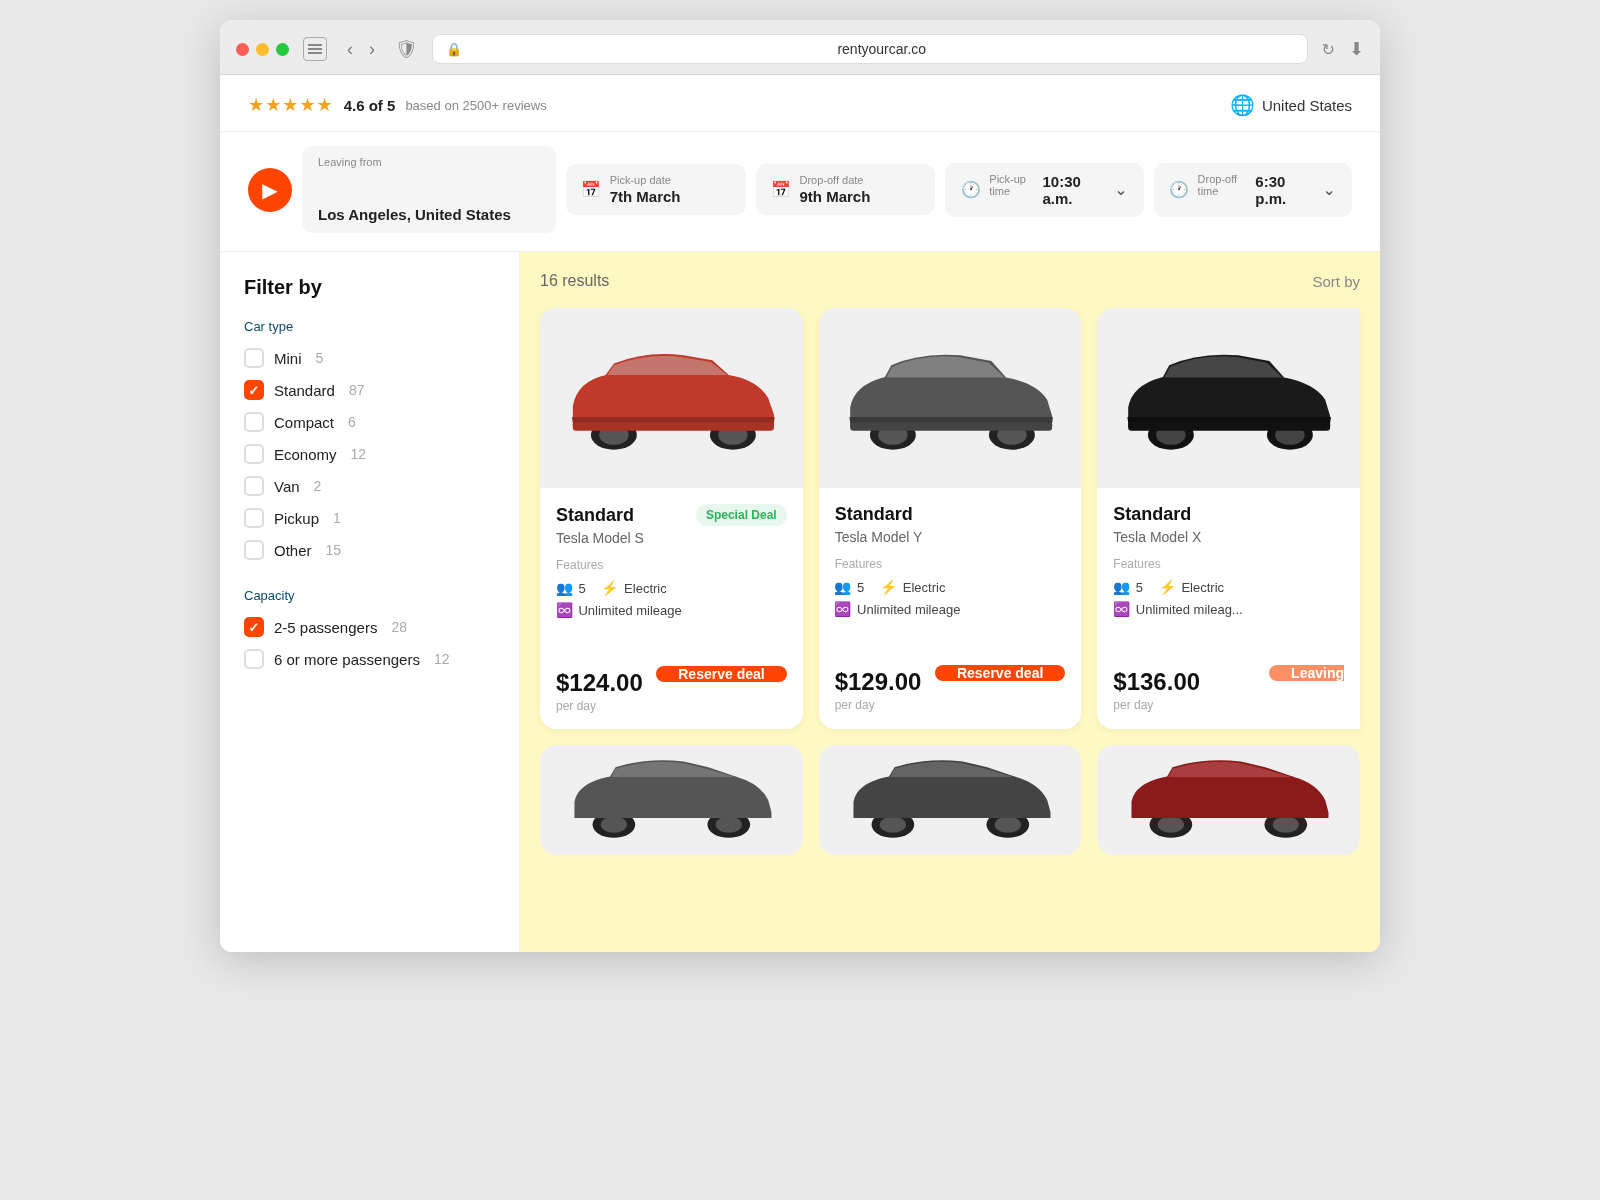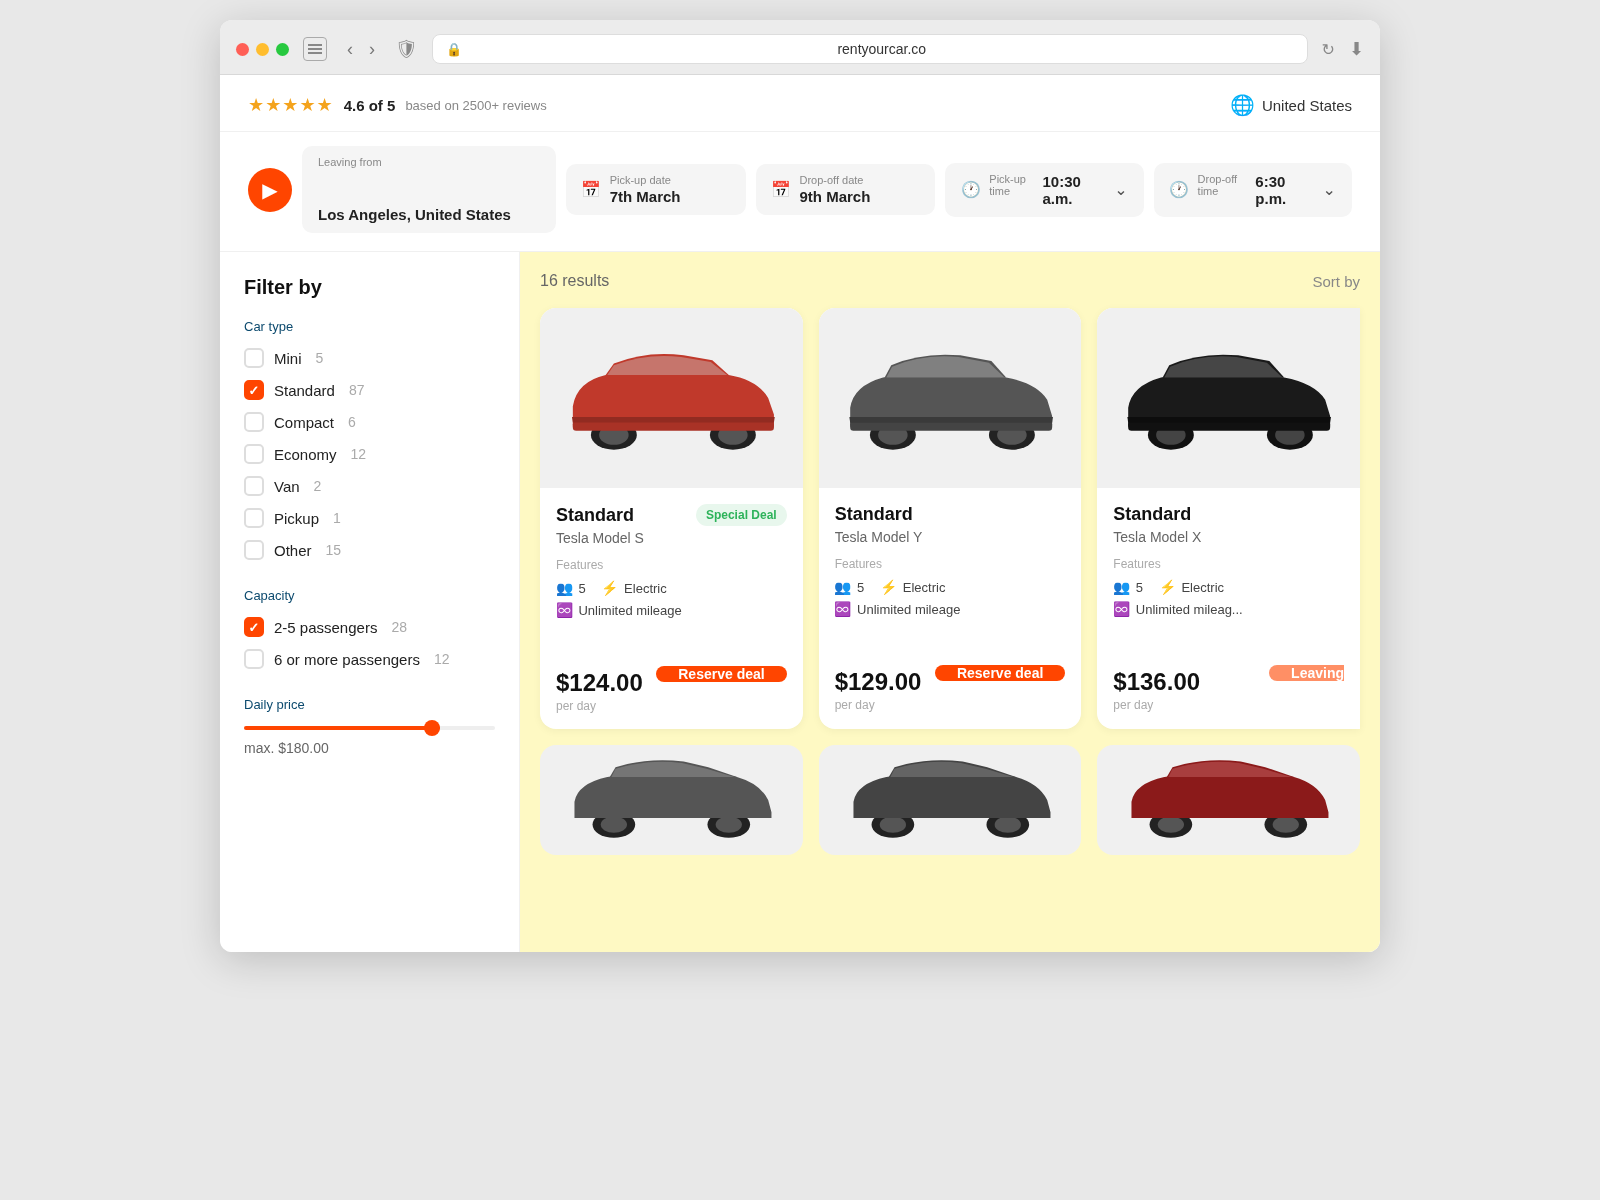--- a/index.html
+++ b/index.html
@@ -449,28 +449,20 @@
             <span class="filter-label">2-5 passengers</span>
             <span class="filter-count">28</span>
           </div>
           <div class="filter-item">
             <div class="checkbox"></div>
             <span class="filter-label">6 or more passengers</span>
             <span class="filter-count">12</span>
           </div>
         </div>
 
-        <div class="filter-section price-slider-section">
-          <div class="filter-section-label">Daily price</div>
-          <div class="slider-track">
-            <div class="slider-fill"></div>
-            <div class="slider-thumb"></div>
-          </div>
-          <div class="price-display">max. $180.00</div>
-        </div>
       </div>
 
       <div class="results-area">
         <div class="results-header">
           <span class="results-count">16 results</span>
           <span class="sort-by">Sort by</span>
         </div>
 
         <div class="cards-grid">
 

